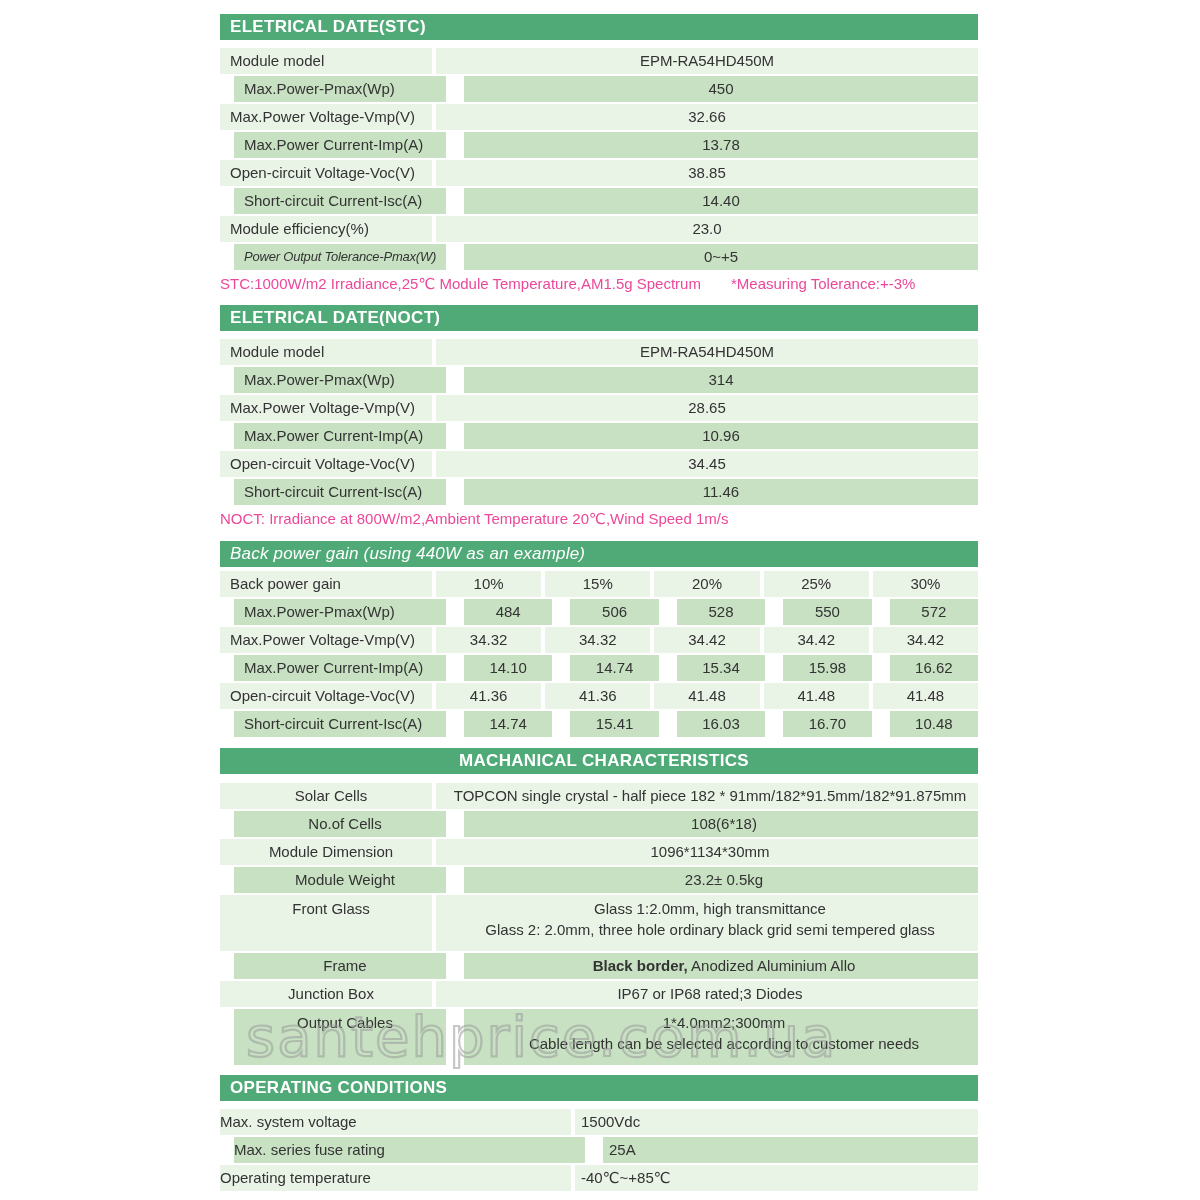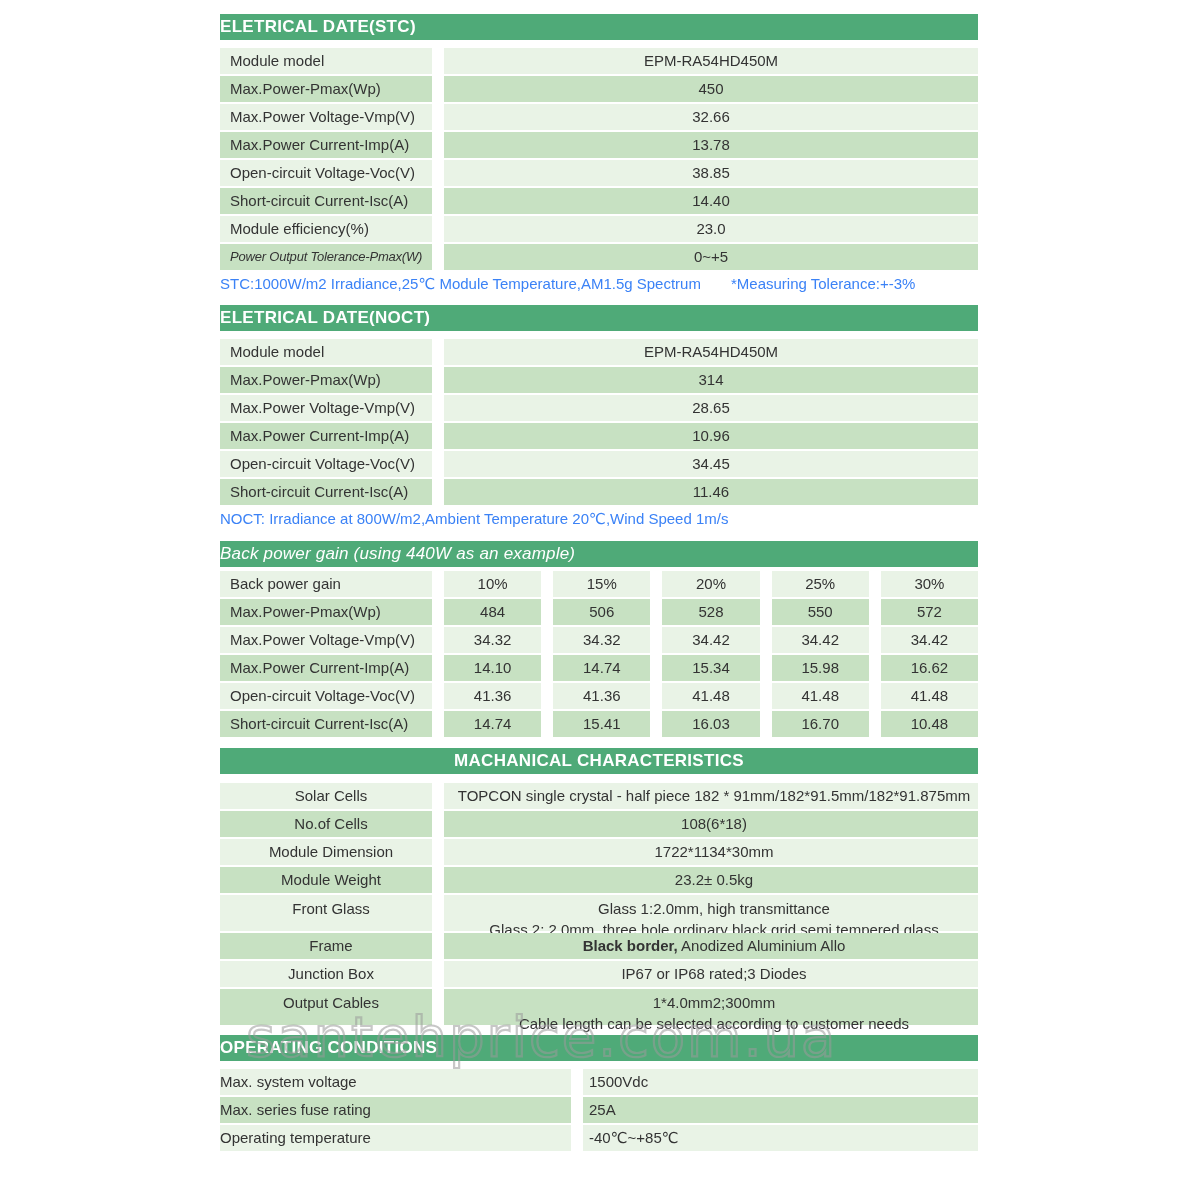--- a/index.html
+++ b/index.html
@@ -6,51 +6,51 @@
   body{
     width:1200px;height:1200px;position:relative;background:#ffffff;
     font-family:"Liberation Sans","DejaVu Sans",sans-serif;color:#333;
     overflow:hidden;
   }
   .content{position:absolute;left:220px;top:14px;width:758px;}
 
   
   .bar{
     background:#4faa78;color:#fff;height:26px;line-height:26px;
-    font-size:17px;font-weight:bold;letter-spacing:.3px;
+    padding-left:10px;font-size:17px;font-weight:bold;letter-spacing:.3px;
     box-sizing:border-box;
   }
   .bar.plain{font-weight:normal;letter-spacing:.2px;font-style:italic;}
 
   
   .tbl{margin-top:8px;}
-  .trow{display:flex;gap:12px;margin-bottom:2px;}
+  .trow{display:flex;gap:4px;margin-bottom:2px;}
   .trow>div{height:26px;line-height:26px;font-size:15px;box-sizing:border-box;white-space:nowrap;}
   .light>div{background:#e9f3e6;}
-  .dark>div{background:#c7e1c2;}
+  .dark>div{background:#c7e1c2;margin-left:14px;}
   .c1{width:212px;padding-left:10px;}
   .c1.condensed{font-size:13px;letter-spacing:-.2px;font-style:italic;}
   .c2{flex:1;text-align:center;}
   .c2l{flex:1;padding-left:6px;}
   .cb{flex:1;text-align:center;}
 
   
-  .note{font-size:15px;color:#3b82f6;margin-top:5px;height:18px;line-height:18px;white-space:nowrap;}
+  .note{font-size:15px;color:#ec4899;margin-top:5px;height:18px;line-height:18px;white-space:nowrap;}
   .note .gap{margin-left:30px;}
 
   
   .sec-noct{margin-top:12px;}
   .sec-bpg{margin-top:13px;}
   .sec-bpg .tbl{margin-top:4px;}
   .sec-mech{margin-top:11px;text-align:center;}
   .sec-mech .tbl{margin-top:9px;}
   .sec-oper{margin-top:10px;}
 
   
-  .trow.tall>div{height:36px;line-height:21px;padding-top:3px;}
+  .trow.tall>div{height:56px;line-height:21px;padding-top:3px;}
   .vline{line-height:inherit;}
   .b{font-weight:bold;}
 
   
   .oc1{width:351px;}
 
   
   .watermark{
     position:absolute;left:246px;top:1004px;z-index:5;pointer-events:none;
     font-family:"DejaVu Sans",sans-serif;font-size:56px;letter-spacing:2px;
@@ -203,21 +203,21 @@
       <div class="trow dark">
         <div class="c1">No.of Cells</div>
         <div class="c2l">
           <div class="vline"><span class="b"></span><span>108(6*18)</span></div>
           <div class="vline"></div>
         </div>
       </div>
       <div class="trow light">
         <div class="c1">Module Dimension</div>
         <div class="c2l">
-          <div class="vline"><span class="b"></span><span>1722*1134*30mm</span></div>
+          <div class="vline"><span class="b"></span><span>1096*1134*30mm</span></div>
           <div class="vline"></div>
         </div>
       </div>
       <div class="trow dark">
         <div class="c1">Module Weight</div>
         <div class="c2l">
           <div class="vline"><span class="b"></span><span>23.2± 0.5kg</span></div>
           <div class="vline"></div>
         </div>
       </div>

